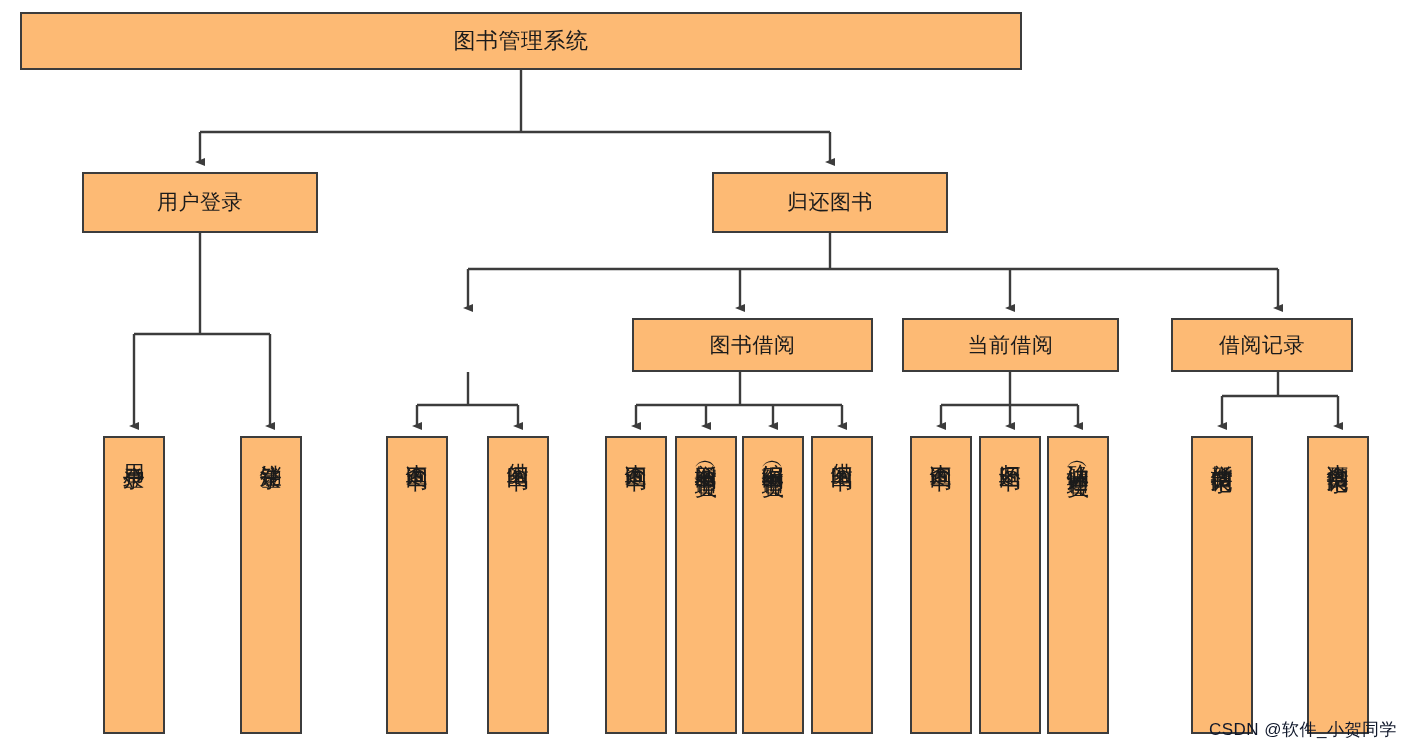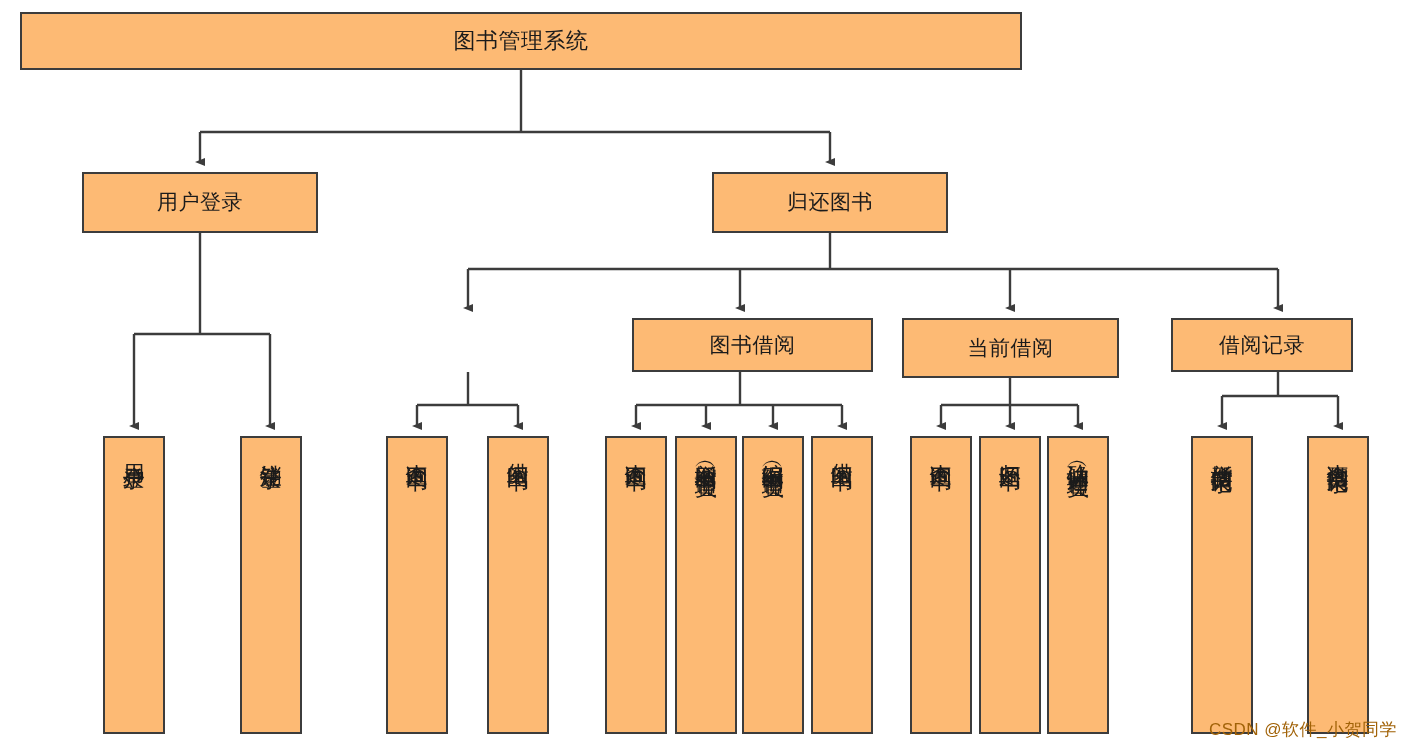--- a/index.html
+++ b/index.html
@@ -58,21 +58,21 @@
     font-size: 22px;
     line-height: 1.06;
     letter-spacing: 2px;
     white-space: nowrap;
   }
   .watermark {
     position: absolute;
     right: 8px;
     bottom: 6px;
     font-size: 17px;
-    color: #a16207;
+    color: #0f172a;
     letter-spacing: 0.5px;
     white-space: nowrap;
     user-select: none;
   }
 </style>
 </head>
 <body>
 
 <div id="canvas">
 
@@ -136,21 +136,21 @@
 
   <div class="node horiz" style="left:712px; top:172px; width:236px; height:61px;">
     <span class="label">归还图书</span>
   </div>
 
 
   <div class="node horiz" style="left:632px; top:318px; width:241px; height:54px;">
     <span class="label">图书借阅</span>
   </div>
 
-  <div class="node horiz" style="left:902px; top:318px; width:217px; height:60px;">
+  <div class="node horiz" style="left:902px; top:318px; width:217px; height:54px;">
     <span class="label">当前借阅</span>
   </div>
 
   <div class="node horiz" style="left:1171px; top:318px; width:182px; height:54px;">
     <span class="label">借阅记录</span>
   </div>
 
   <div class="node vert" style="left:103px; top:436px; width:62px; height:298px;">
     <span class="label">用户登录</span>
   </div>

